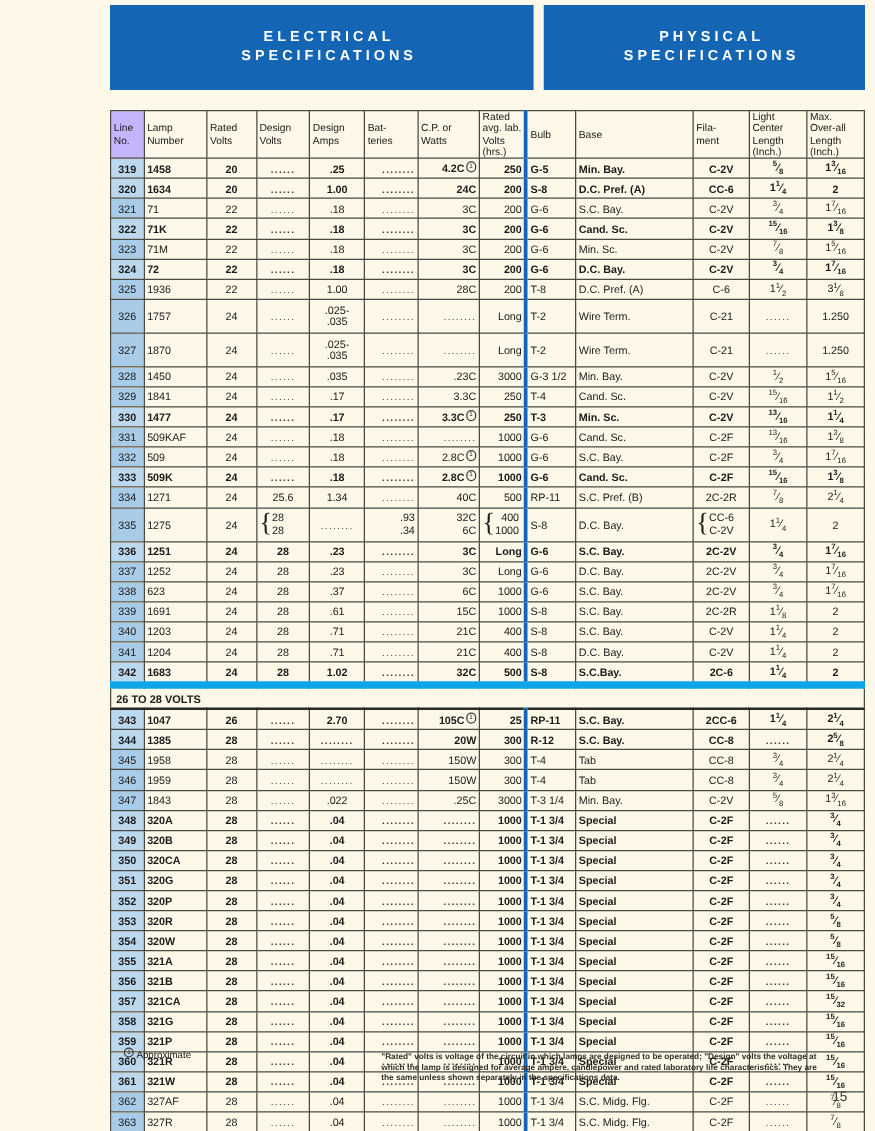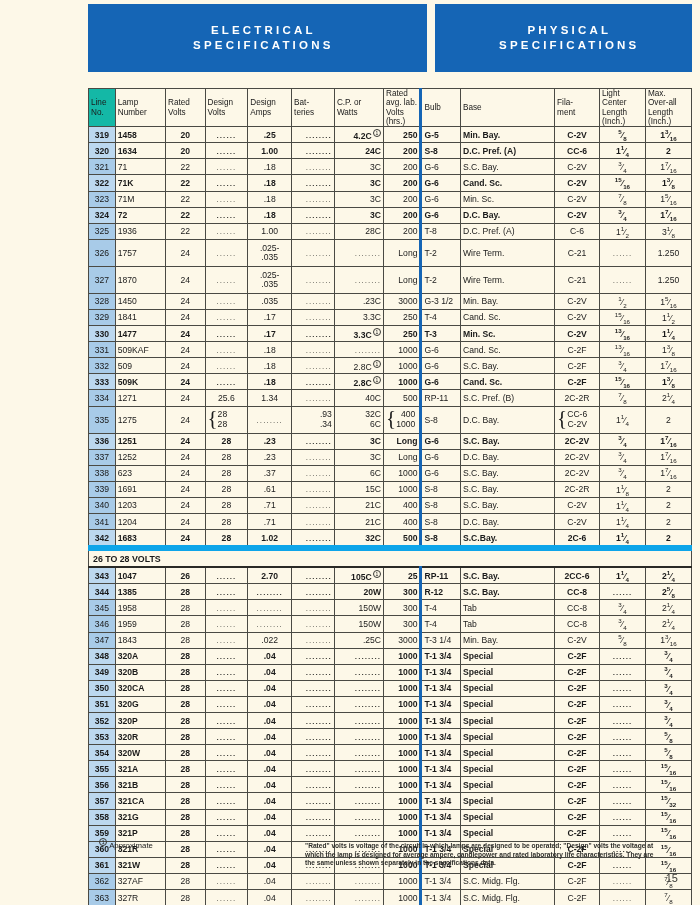--- a/index.html
+++ b/index.html
@@ -49,21 +49,21 @@
   }
   
   thead th{
     font-size:8.2px;line-height:9.3px;
     text-align:left;vertical-align:middle;
     height:46px;padding:1px 1px;
     white-space:normal;
     border-top:2px solid #2a2a26;
     border-bottom:2px solid #2a2a26;
   }
-  th.lineno-h{background:#14b8a6;margin-top:16px;}
+  th.lineno-h{background:#c4b5fd;margin-top:16px;}
   
   .sep-l{border-right:3px solid #1565b5 !important;}
   
   .c{text-align:center;}
   .l{text-align:left;padding-left:5px;}
   .r{text-align:right;padding-right:4px;}
   
   td.lineno{background:#a8cbe8;text-align:center;margin-top:12px;}
   tr.alt td.lineno{background:#bcd8ef;}
   

